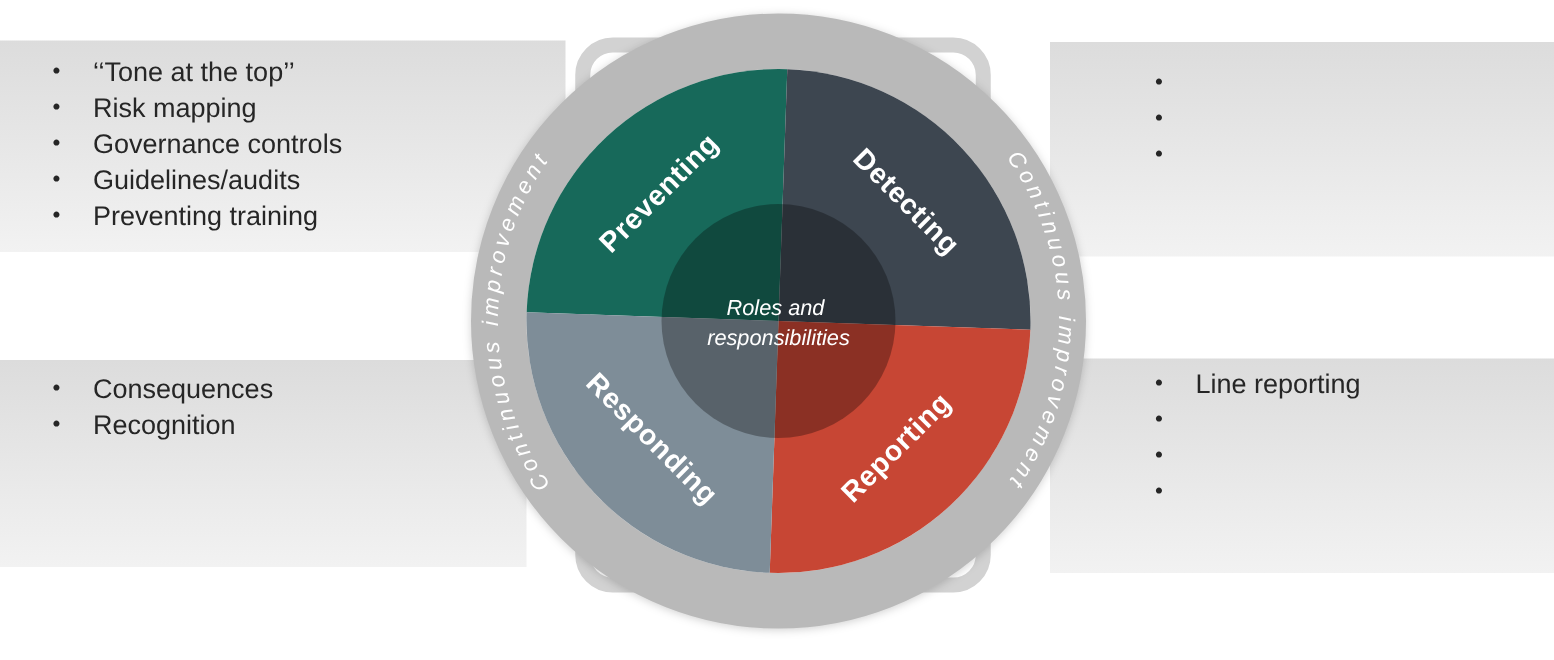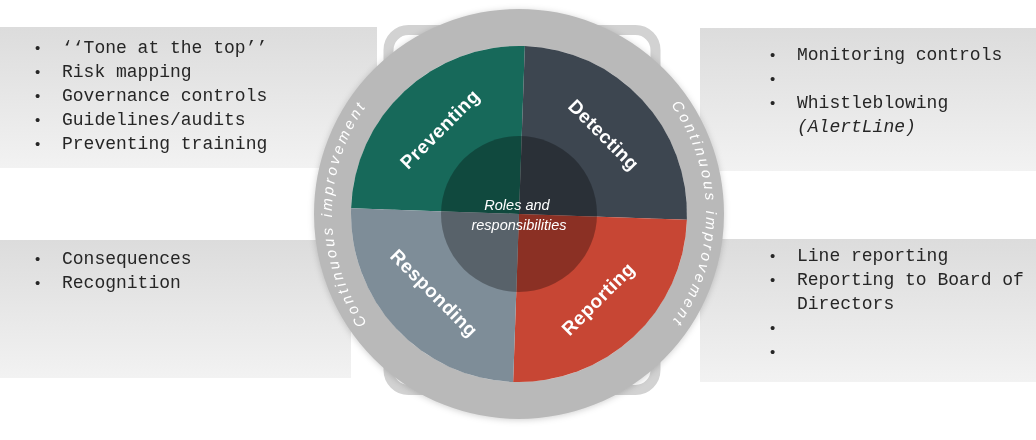--- a/index.html
+++ b/index.html
@@ -13,21 +13,21 @@
     box-sizing:border-box;
     color:#262626;
   }
   #panel-tl{left:0;top:27px;width:377px;height:141px;padding:9px 0 0 35px;}
   #panel-tr{left:700px;top:28px;width:336px;height:143px;padding:15px 0 0 70px;}
   #panel-bl{left:0;top:240px;width:351px;height:138px;padding:7px 0 0 35px;}
   #panel-br{left:700px;top:239px;width:336px;height:143px;padding:5px 0 0 70px;}
   ul.bullets{list-style:none;margin:0;padding:0;font-size:18px;line-height:24px;}
   ul.bullets li{display:flex;align-items:flex-start;}
   .marker{flex:0 0 27px;font-size:15px;}
-  .bullet-text{flex:1 1 auto;padding-right:2px;font-family:Liberation Mono, monospace;}
+  .bullet-text{flex:1 1 auto;padding-right:2px;}
   .it{font-style:italic;}
   svg.wheel{position:absolute;left:0;top:0;}
   .ring-shadow{filter:drop-shadow(0 1px 3px rgba(0,0,0,0.18));}
   .ring-text{fill:#ffffff;font-size:15px;font-style:italic;letter-spacing:3px;}
   .sector-label{fill:#ffffff;font-size:19px;font-weight:bold;letter-spacing:0.5px;}
   .center-label{fill:#ffffff;font-size:14.5px;font-style:italic;}
 </style>
 </head>
 <body>
 
@@ -55,28 +55,26 @@
           <span class="marker">•</span>
           <span class="bullet-text">Preventing training</span>
         </li>
     </ul>
   </div>
 
   <div class="panel" id="panel-tr">
     <ul class="bullets">
       <li>
           <span class="marker">•</span>
-          <span class="bullet-text"><span>Monitoring controls</span></span>
         </li>
       <li>
           <span class="marker">•</span>
         </li>
       <li>
           <span class="marker">•</span>
-          <span class="bullet-text"><span>Whistleblowing </span><span class="it">(AlertLine)</span></span>
         </li>
     </ul>
   </div>
 
   <div class="panel" id="panel-bl">
     <ul class="bullets">
       <li>
           <span class="marker">•</span>
           <span class="bullet-text">Consequences</span>
         </li>
@@ -88,21 +86,20 @@
   </div>
 
   <div class="panel" id="panel-br">
     <ul class="bullets">
       <li>
           <span class="marker">•</span>
           <span class="bullet-text">Line reporting</span>
         </li>
       <li>
           <span class="marker">•</span>
-          <span class="bullet-text">Reporting to Board of Directors</span>
         </li>
       <li>
           <span class="marker">•</span>
         </li>
       <li>
           <span class="marker">•</span>
         </li>
     </ul>
   </div>
 

